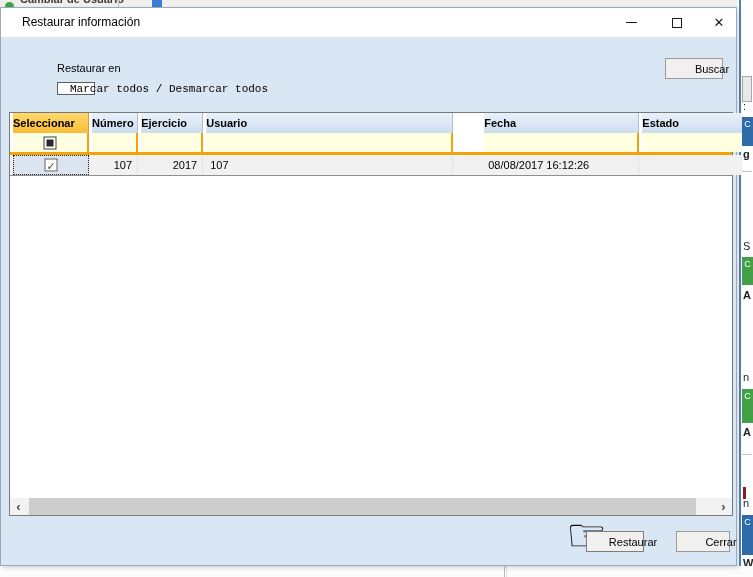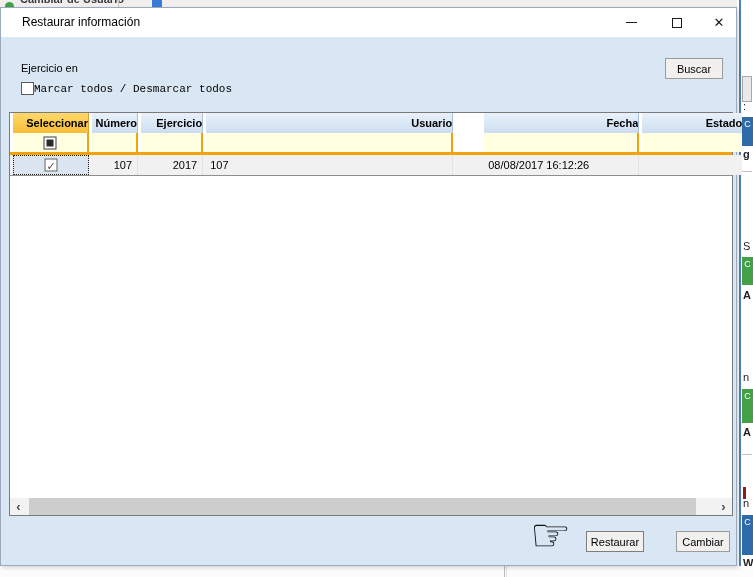--- a/index.html
+++ b/index.html
@@ -5,21 +5,21 @@
   * { margin:0; padding:0; box-sizing:border-box; }
   html,body { width:753px; height:577px; }
   body {
     font-family:"Liberation Sans", sans-serif;
     background:#ffffff;
     position:relative;
     overflow:hidden;
     font-size:11px;
     color:#000;
   }
-  .abs { position:absolute; }
+  .abs { position:absolute;padding-left:36px; }
 
   
   .top-strip { left:0; top:0; width:753px; height:7px; background:#f0efee; overflow:hidden; }
   .top-strip .menu-dot { position:absolute; left:5px; top:2px; width:9px; height:9px; border-radius:50%; background:#3fa347; }
   .top-strip .menu-text { position:absolute; left:20px; top:-7px; font-size:11px; font-weight:bold; color:#3a3a3a; white-space:nowrap; }
   .top-strip .menu-sep { position:absolute; left:118px; top:0; width:1px; height:7px; background:#c6c5c4; }
   .top-strip .menu-icon-frag { position:absolute; left:152px; top:0; width:10px; height:7px; background:#3a7bd5; }
 
   .right-strip { left:737px; top:0; width:16px; height:577px; background:#ffffff; overflow:hidden; }
   .right-strip .win-edge { position:absolute; left:2px; top:0; width:2px; height:577px; background:#4f83bd; }
@@ -74,21 +74,21 @@
   .grid-box {
     left:8px; top:104px; width:724px; height:404px;
     background:#ffffff; border:1px solid #7a7a7a;
   }
   .grid-rows { position:absolute; left:0; top:0; width:722px; }
   .g-row { position:relative; white-space:nowrap; padding-left:3px; font-size:11px; }
   .g-cell { display:inline-block; vertical-align:top; height:100%; overflow:hidden; }
   .w0{width:76px;} .w1{width:46px;} .w2{width:62px;} .w3{width:247px;} .w4{width:155px;margin-left:28px;} .w5{width:100px;}
 
   .hdr-row { height:20px; }
-  .hdr-cell { line-height:20px; text-align:right; font-weight:bold;
+  .hdr-cell { line-height:20px; text-align:left; font-weight:bold;
     background:linear-gradient(#e9f2fb,#cdddef); border-right:1px solid #a9bfd9; }
   .hdr-gold { background:linear-gradient(#ffd96a,#f8bc38); border-right:1px solid #d8a03a; }
   .hdr-cell:last-child { border-right:none; }
 
   .filter-row { height:22px; border-bottom:3px solid #f2a30a; background:#fff; }
   .filter-cell { height:19px; background:#ffffe1; border-right:2px solid #f2a30a; position:relative; }
   .filter-cell:last-child { border-right:none; }
   .indet-box { position:absolute; left:50%; top:50%; transform:translate(-50%,-50%);
     width:13px; height:13px; border:1px solid #3f3f3f; background:#fff; }
   .indet-box::after { content:""; position:absolute; left:2px; top:2px; width:7px; height:7px; background:#2b2b2b; }
@@ -157,21 +157,21 @@
       <span class="glyph-min"></span>
     </div>
     <div class="win-btn btn-max">
       <span class="glyph-max"></span>
     </div>
     <div class="win-btn btn-close">
       <span>✕</span>
     </div>
   </div>
 
-  <span class="abs lbl path-label">Ejercicio en</span>
+  <span class="abs lbl path-label">Restaurar en</span>
   <div class="abs push-btn buscar">
     <span>Buscar</span>
   </div>
 
   <span class="abs cb selectall-cb"></span>
   <span class="abs lbl selectall-label">Marcar todos / Desmarcar todos</span>
 
   <div class="abs grid-box">
     <div class="grid-rows">
 
@@ -219,16 +219,16 @@
         <span>›</span>
       </div>
     </div>
   </div>
 
   <span class="abs hand">☞</span>
   <div class="abs push-btn restaurar">
     <span>Restaurar</span>
   </div>
   <div class="abs push-btn cerrar">
-    <span>Cambiar</span>
+    <span>Cerrar</span>
   </div>
 
 </div>
 
 </body></html>

